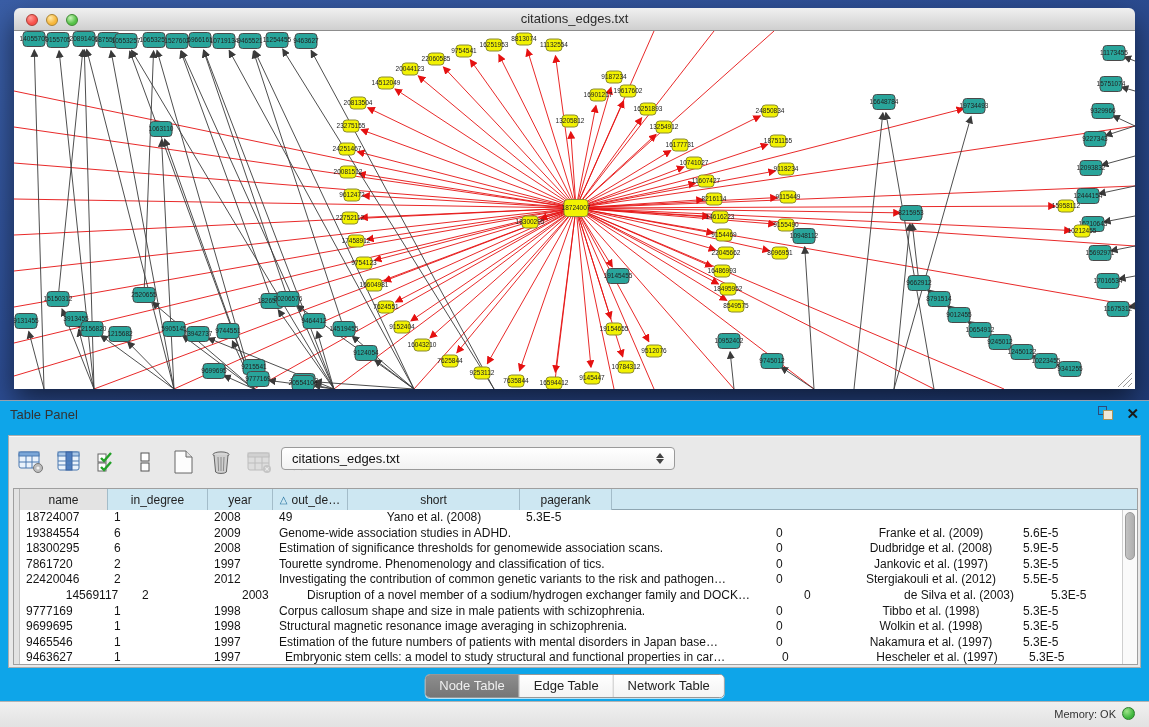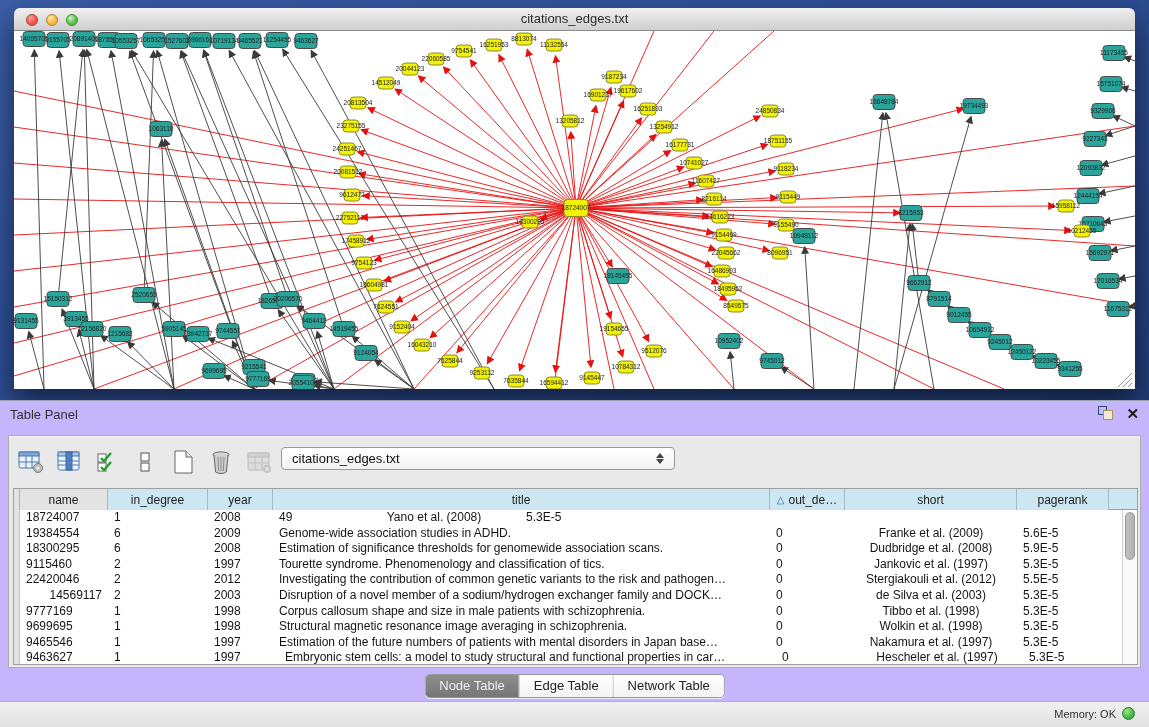--- a/index.html
+++ b/index.html
@@ -16,21 +16,21 @@
   .titlebar .title { position:absolute; left:0; right:0; top:3px; text-align:center; font-size:13px; color:#2b2b2b; }
   .tl { position:absolute; top:6px; width:12px; height:12px; border-radius:50%; }
   .tl.red   { left:12px; background:radial-gradient(circle at 35% 30%, #ff9d97, #f7504a 60%); border:1px solid #ad3b34; }
   .tl.yel   { left:32px; background:radial-gradient(circle at 35% 30%, #ffe9a8, #f6b63a 60%); border:1px solid #ad8430; }
   .tl.grn   { left:52px; background:radial-gradient(circle at 35% 30%, #c9f4b9, #55c147 60%); border:1px solid #3e8a33; }
   .net-canvas { position:relative; width:1121px; height:358px; background:#ffffff; overflow:hidden; }
   .net-canvas svg { display:block; }
 
   
   .table-panel { position:absolute; left:0; top:400px; width:1149px; height:327px;
-                 background:#c4b5fd; border-top:1px solid #97a0ad; }
+                 background:#0ea5e9; border-top:1px solid #97a0ad; }
   .panel-header { position:relative; height:28px; }
   .panel-header .ph-title { position:absolute; left:10px; top:6px; font-size:13px; color:#333; }
   .ph-icons { position:absolute; right:10px; top:5px; display:flex; gap:12px; align-items:center; }
   .float-ic { position:relative; width:16px; height:15px; }
   .float-ic .sq1 { position:absolute; left:0; top:0; width:9px; height:9px; border:1.5px solid #2e4a7a; background:transparent; }
   .float-ic .sq2 { position:absolute; left:5px; top:4px; width:10px; height:10px; border:1.5px solid #a8945c; background:#efe9d8; }
   .close-x { font-size:15px; font-weight:bold; color:#1a1a1a; line-height:15px; cursor:default; }
 
   .tool-table-group { position:absolute; left:8px; top:34px; width:1133px; height:233px;
                       border:1px solid #adadad; background:#e9e9e9; box-shadow:inset 0 1px 0 #f8f8f8; }
@@ -574,23 +574,20 @@
             <div class="g-hcell corner" style="width: 6px;"></div>
             <div class="g-hcell" style="width: 88px; background: rgb(227, 227, 227);">
               <span>name</span>
             </div>
             <div class="g-hcell" style="width: 100px; background: rgb(205, 231, 242);">
               <span>in_degree</span>
             </div>
             <div class="g-hcell" style="width: 65px; background: rgb(205, 231, 242);">
               <span>year</span>
             </div>
-            <div class="g-hcell" style="width: 497px; background: rgb(205, 231, 242);">
-              <span>title</span>
-            </div>
             <div class="g-hcell" style="width: 75px; background: rgb(205, 231, 242);">
               <span class="sort-tri">△</span>
               <span>out_de…</span>
             </div>
             <div class="g-hcell" style="width: 172px; background: rgb(205, 231, 242);">
               <span>short</span>
             </div>
             <div class="g-hcell" style="width: 92px; background: rgb(205, 231, 242);">
               <span>pagerank</span>
             </div>
@@ -621,41 +618,41 @@
               <div class="g-cell" style="width: 88px; text-align: left;">18300295</div>
               <div class="g-cell" style="width: 100px; text-align: left;">6</div>
               <div class="g-cell" style="width: 65px; text-align: left;">2008</div>
               <div class="g-cell" style="width: 497px; text-align: left;">Estimation of significance thresholds for genomewide association scans.</div>
               <div class="g-cell" style="width: 75px; text-align: left;">0</div>
               <div class="g-cell" style="width: 172px; text-align: center;">Dudbridge et al. (2008)</div>
               <div class="g-cell" style="width: 92px; text-align: left;">5.9E-5</div>
             </div>
             <div class="g-row">
               <div class="g-cell rowhead" style="width: 6px;"></div>
-              <div class="g-cell" style="width: 88px; text-align: left;">9115460</div>
+              <div class="g-cell" style="width: 88px; text-align: left;">7861720</div>
               <div class="g-cell" style="width: 100px; text-align: left;">2</div>
               <div class="g-cell" style="width: 65px; text-align: left;">1997</div>
               <div class="g-cell" style="width: 497px; text-align: left;">Tourette syndrome. Phenomenology and classification of tics.</div>
               <div class="g-cell" style="width: 75px; text-align: left;">0</div>
               <div class="g-cell" style="width: 172px; text-align: center;">Jankovic et al. (1997)</div>
               <div class="g-cell" style="width: 92px; text-align: left;">5.3E-5</div>
             </div>
             <div class="g-row">
               <div class="g-cell rowhead" style="width: 6px;"></div>
               <div class="g-cell" style="width: 88px; text-align: left;">22420046</div>
               <div class="g-cell" style="width: 100px; text-align: left;">2</div>
               <div class="g-cell" style="width: 65px; text-align: left;">2012</div>
               <div class="g-cell" style="width: 497px; text-align: left;">Investigating the contribution of common genetic variants to the risk and pathogen…</div>
               <div class="g-cell" style="width: 75px; text-align: left;">0</div>
               <div class="g-cell" style="width: 172px; text-align: center;">Stergiakouli et al. (2012)</div>
               <div class="g-cell" style="width: 92px; text-align: left;">5.5E-5</div>
             </div>
             <div class="g-row">
               <div class="g-cell rowhead" style="width: 6px;"></div>
-              <div class="g-cell" style="width: 88px; text-align: right;">14569117</div>
+              <div class="g-cell" style="width: 88px; text-align: center; margin-left: 28px;">14569117</div>
               <div class="g-cell" style="width: 100px; text-align: left;">2</div>
               <div class="g-cell" style="width: 65px; text-align: left;">2003</div>
               <div class="g-cell" style="width: 497px; text-align: left;">Disruption of a novel member of a sodium/hydrogen exchanger family and DOCK…</div>
               <div class="g-cell" style="width: 75px; text-align: left;">0</div>
               <div class="g-cell" style="width: 172px; text-align: center;">de Silva et al. (2003)</div>
               <div class="g-cell" style="width: 92px; text-align: left;">5.3E-5</div>
             </div>
             <div class="g-row">
               <div class="g-cell rowhead" style="width: 6px;"></div>
               <div class="g-cell" style="width: 88px; text-align: left;">9777169</div>

